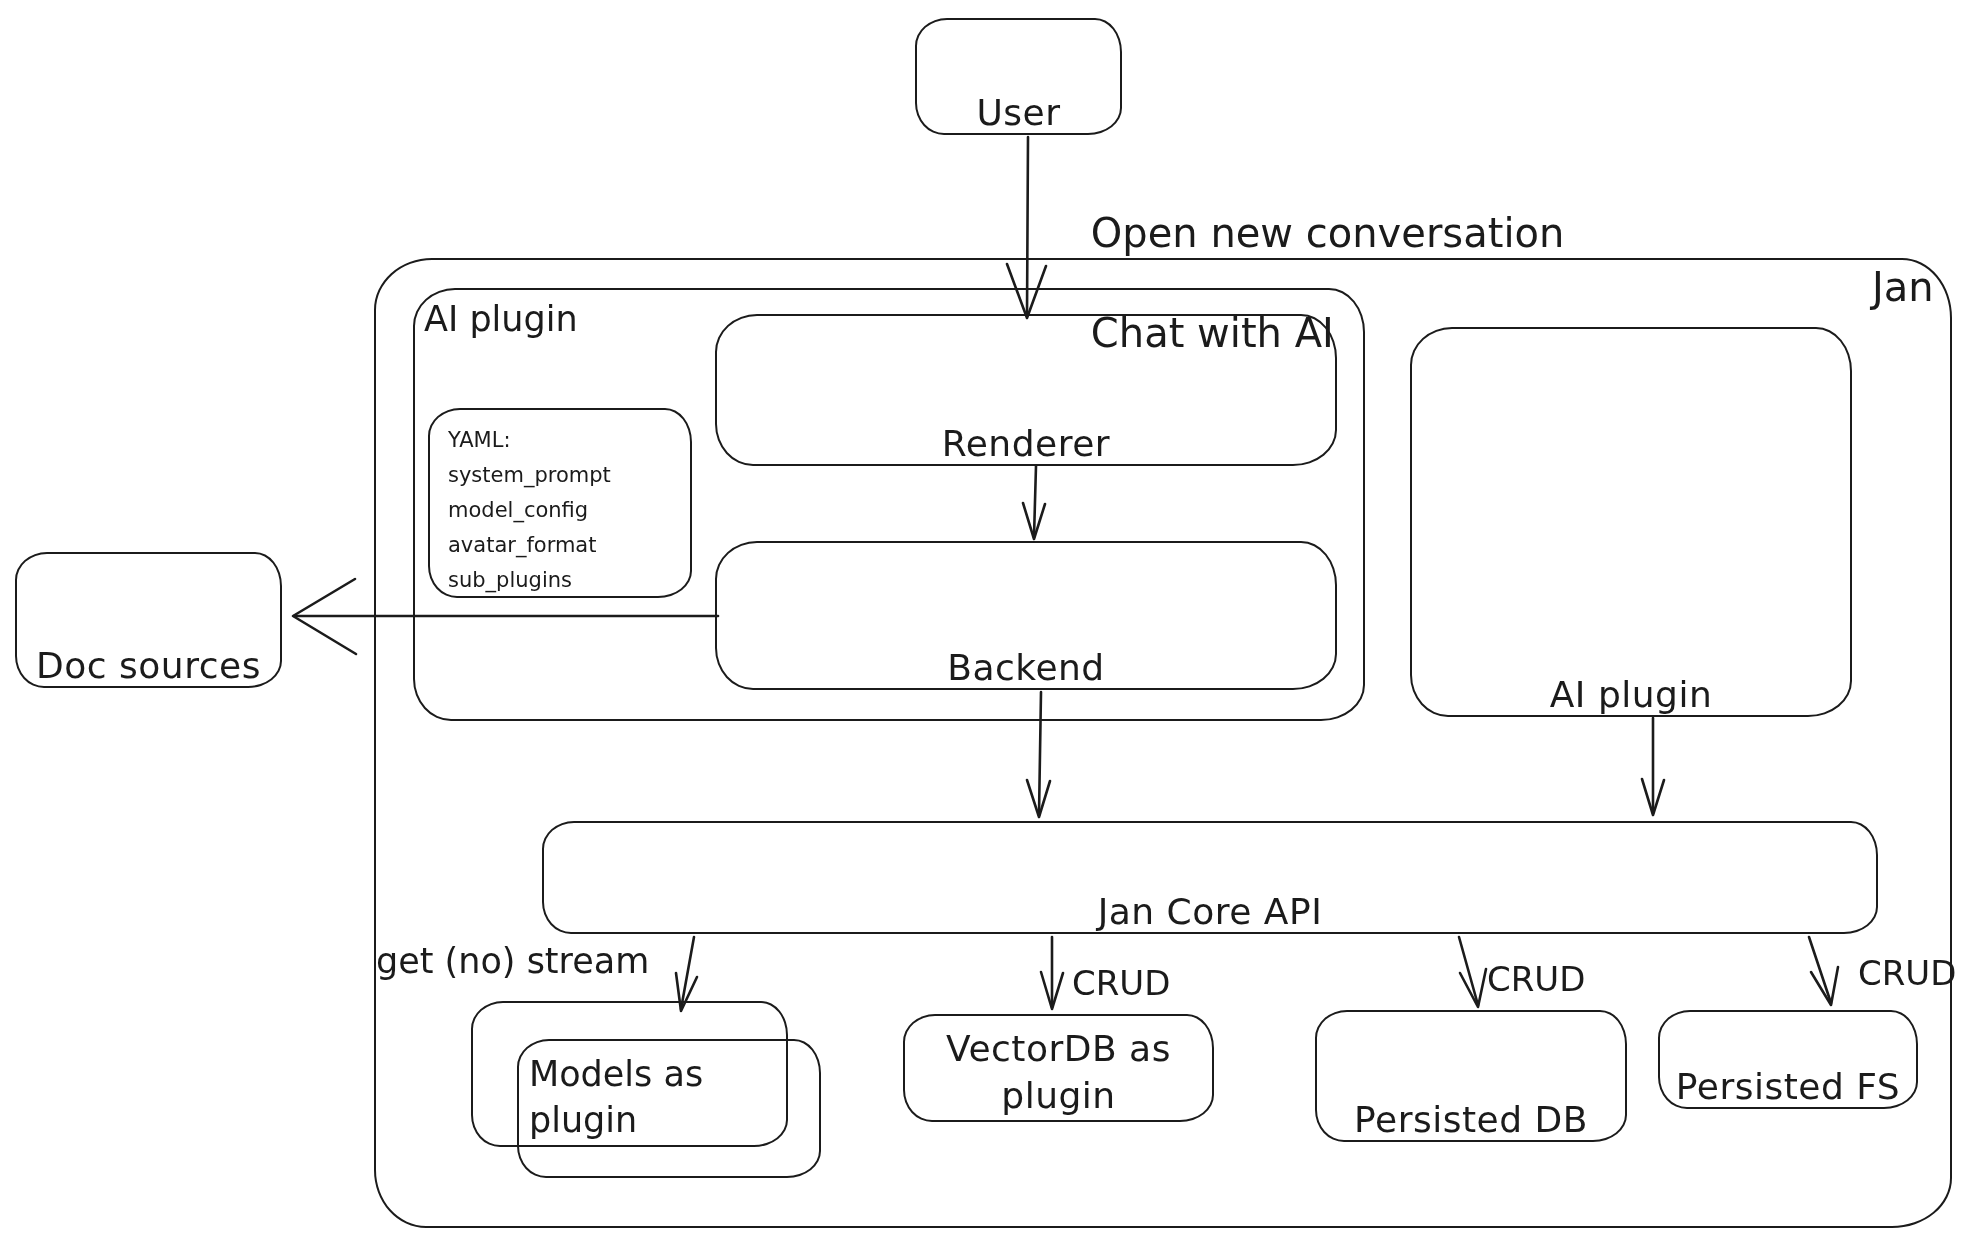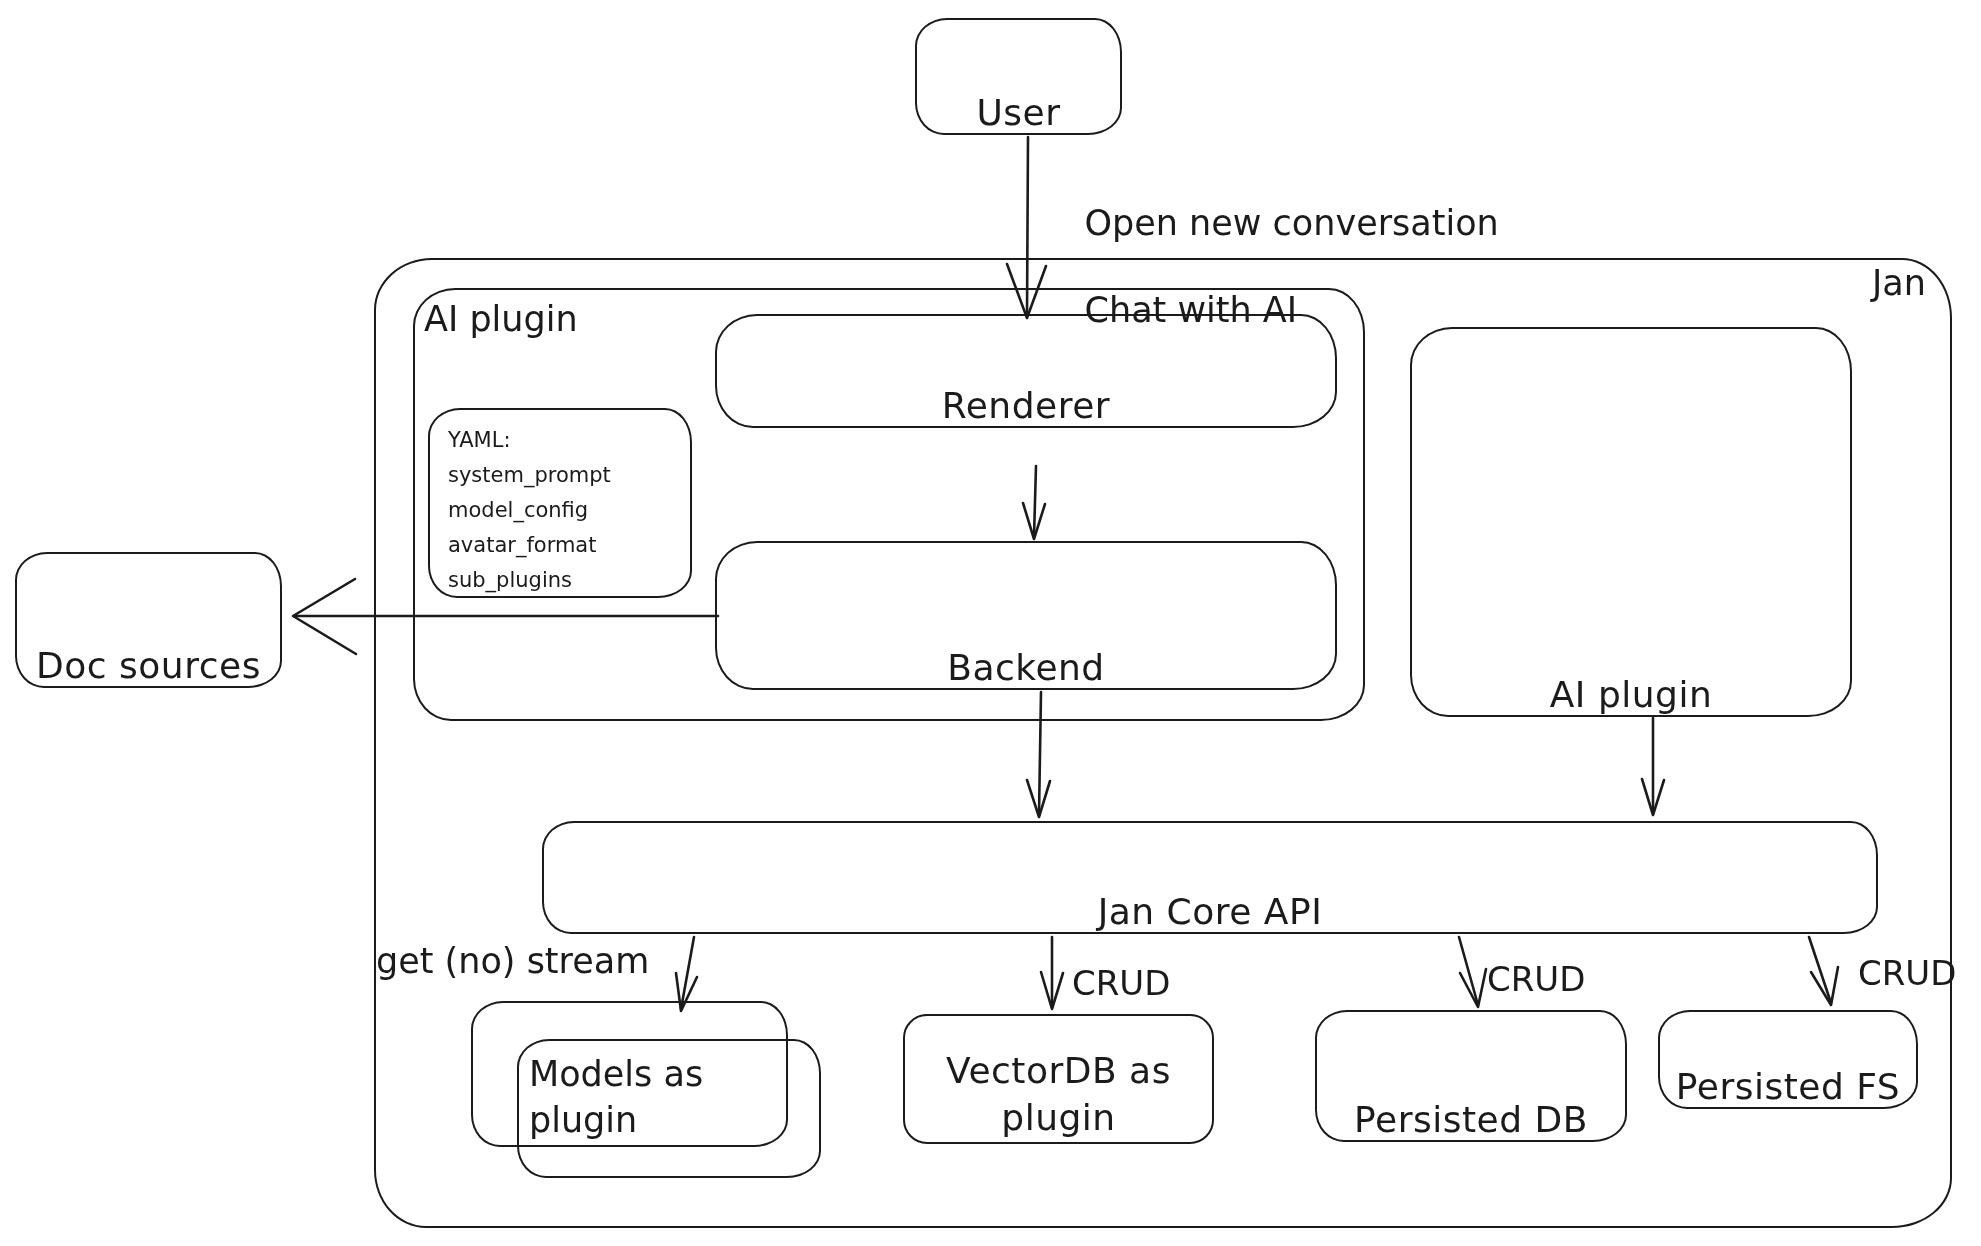--- a/index.html
+++ b/index.html
@@ -10,21 +10,21 @@
   }
   .box{
     position:absolute;border:2.6px solid #1b1b1b;background:transparent;
     box-sizing:border-box;display:flex;align-items:flex-end;justify-content:center;
     text-align:center;
   }
   .r-sm{border-radius:32px 27px 34px 29px / 28px 34px 27px 32px;}
   .r-md{border-radius:42px 36px 44px 38px / 38px 44px 36px 42px;}
   .r-lg{border-radius:58px 50px 60px 52px / 52px 60px 50px 58px;}
   .lbl{position:absolute;white-space:pre;line-height:1.25;}
-  .f36{font-size:35px;}
+  .f36{font-size:40px;}
   .f35{font-size:35px;}
   .f34{font-size:34px;}
   .f40{font-size:40px;}
   .node-label{font-size:36px;letter-spacing:.5px;}
   .wrap2{white-space:normal;line-height:1.3;}
   #yaml-note{align-items:flex-start;justify-content:flex-start;text-align:left;}
   #yaml-note .yl{display:block;font-size:21px;line-height:35px;white-space:pre;}
   #yaml-pad{padding:13px 6px 0 18px;}
   svg.arrows{position:absolute;left:0;top:0;width:1981px;height:1246px;pointer-events:none;}
   svg.arrows path,svg.arrows polyline{stroke:#1b1b1b;stroke-width:2.6;fill:none;stroke-linecap:round;stroke-linejoin:round;}
@@ -37,21 +37,21 @@
   <div class="box r-lg" style="left:374px;top:258px;width:1578px;height:970px;"></div>
   <div class="lbl f36" style="left:1872px;top:262px;">Jan</div>
 
   <div class="box r-md" style="left:413px;top:288px;width:952px;height:433px;"></div>
   <div class="lbl f35" style="left:424px;top:298px;">AI plugin</div>
 
   <div class="box r-sm" style="left:915px;top:18px;width:207px;height:117px;">
     <span class="node-label">User</span>
   </div>
 
-  <div class="box r-md" style="left:715px;top:314px;width:622px;height:114px;">
+  <div class="box r-md" style="left:715px;top:314px;width:622px;height:152px;">
     <span class="node-label">Renderer</span>
   </div>
 
   <div class="box r-md" style="left:715px;top:541px;width:622px;height:149px;">
     <span class="node-label">Backend</span>
   </div>
 
   <div class="box r-sm" id="yaml-note" style="left:428px;top:408px;width:264px;height:190px;">
     <div id="yaml-pad">
       <span class="yl">YAML:</span>
@@ -71,21 +71,21 @@
   </div>
 
   <div class="box r-sm" style="left:542px;top:821px;width:1336px;height:113px;">
     <span class="node-label f35">Jan Core API</span>
   </div>
 
   <div class="box r-sm" style="left:471px;top:1001px;width:317px;height:146px;"></div>
   <div class="box r-sm" style="left:517px;top:1039px;width:304px;height:139px;"></div>
   <div class="lbl f35 wrap2" style="left:529px;top:1052px;width:280px;text-align:left;white-space:normal;">Models as plugin</div>
 
-  <div class="box r-sm" style="left:903px;top:1014px;width:311px;height:130px;border-radius:24px;">
+  <div class="box r-sm" style="left:903px;top:1014px;width:311px;height:108px;">
     <span class="node-label f35 wrap2" style="width:250px;">VectorDB as plugin</span>
   </div>
 
   <div class="box r-sm" style="left:1315px;top:1010px;width:312px;height:132px;">
     <span class="node-label">Persisted DB</span>
   </div>
 
   <div class="box r-sm" style="left:1658px;top:1010px;width:260px;height:99px;">
     <span class="node-label f35">Persisted FS</span>
   </div>

